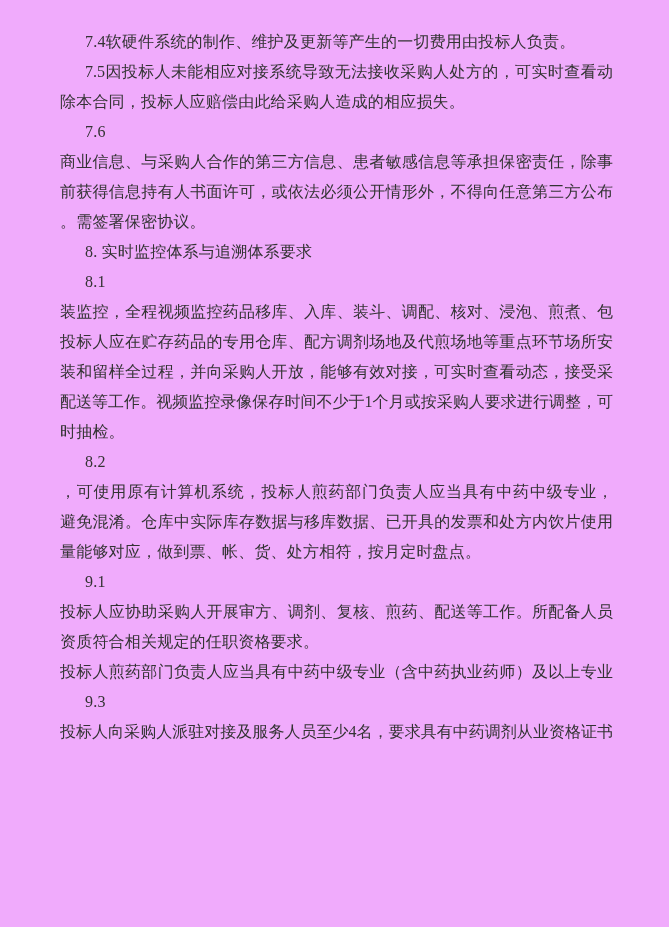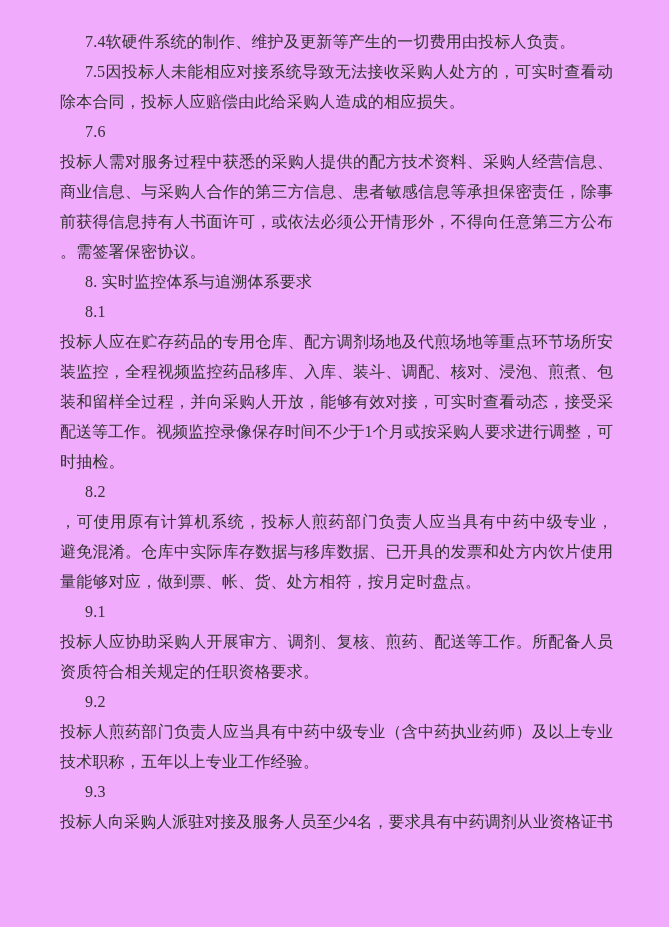--- a/index.html
+++ b/index.html
@@ -43,37 +43,34 @@
 </style>
 </head>
 <body>
 
 <div class="page" style="background: #f0abfc;">
   <div class="text-area" id="doc-lines">
       <div class="line indent">7.4软硬件系统的制作、维护及更新等产生的一切费用由投标人负责。</div>
       <div class="line indent full">7.5因投标人未能相应对接系统导致无法接收采购人处方的，可实时查看动态</div>
       <div class="line">除本合同，投标人应赔偿由此给采购人造成的相应损失。</div>
       <div class="line indent">7.6</div>
-      <div class="line full">投标人需对服务过程中获悉的采购人提供的配方技术资料、采购人经营信息、</div>
       <div class="line full">商业信息、与采购人合作的第三方信息、患者敏感信息等承担保密责任，除事</div>
       <div class="line full">前获得信息持有人书面许可，或依法必须公开情形外，不得向任意第三方公布</div>
       <div class="line">。需签署保密协议。</div>
       <div class="line indent">8. 实时监控体系与追溯体系要求</div>
       <div class="line indent">8.1</div>
+      <div class="line full">装监控，全程视频监控药品移库、入库、装斗、调配、核对、浸泡、煎煮、包</div>
       <div class="line full">投标人应在贮存药品的专用仓库、配方调剂场地及代煎场地等重点环节场所安</div>
-      <div class="line full">装监控，全程视频监控药品移库、入库、装斗、调配、核对、浸泡、煎煮、包</div>
       <div class="line full">装和留样全过程，并向采购人开放，能够有效对接，可实时查看动态，接受采</div>
       <div class="line full">配送等工作。视频监控录像保存时间不少于1个月或按采购人要求进行调整，可实</div>
       <div class="line">时抽检。</div>
       <div class="line indent">8.2</div>
       <div class="line full">，可使用原有计算机系统，投标人煎药部门负责人应当具有中药中级专业，</div>
       <div class="line full">避免混淆。仓库中实际库存数据与移库数据、已开具的发票和处方内饮片使用</div>
       <div class="line">量能够对应，做到票、帐、货、处方相符，按月定时盘点。</div>
       <div class="line indent">9.1</div>
       <div class="line full">投标人应协助采购人开展审方、调剂、复核、煎药、配送等工作。所配备人员</div>
       <div class="line">资质符合相关规定的任职资格要求。</div>
-      <div class="line indent">9.2</div>
       <div class="line full">投标人煎药部门负责人应当具有中药中级专业（含中药执业药师）及以上专业</div>
-      <div class="line">技术职称，五年以上专业工作经验。</div>
       <div class="line indent">9.3</div>
       <div class="line full">投标人向采购人派驻对接及服务人员至少4名，要求具有中药调剂从业资格证书</div>
     </div>
 </div>
 
 </body></html>

